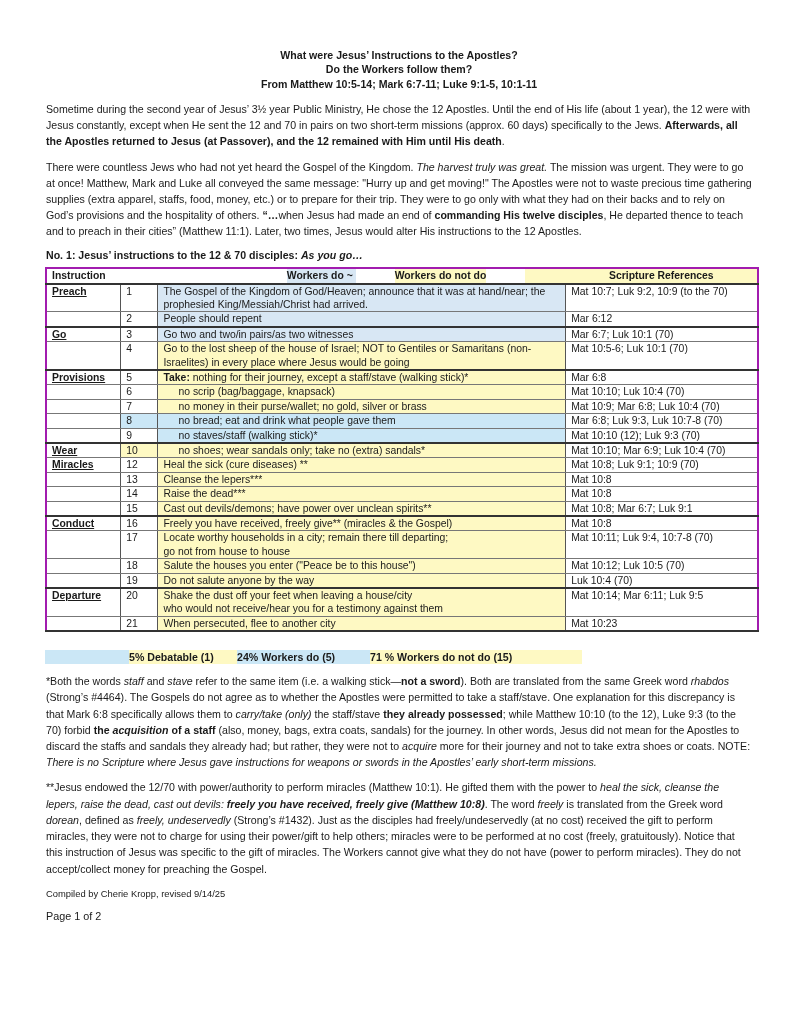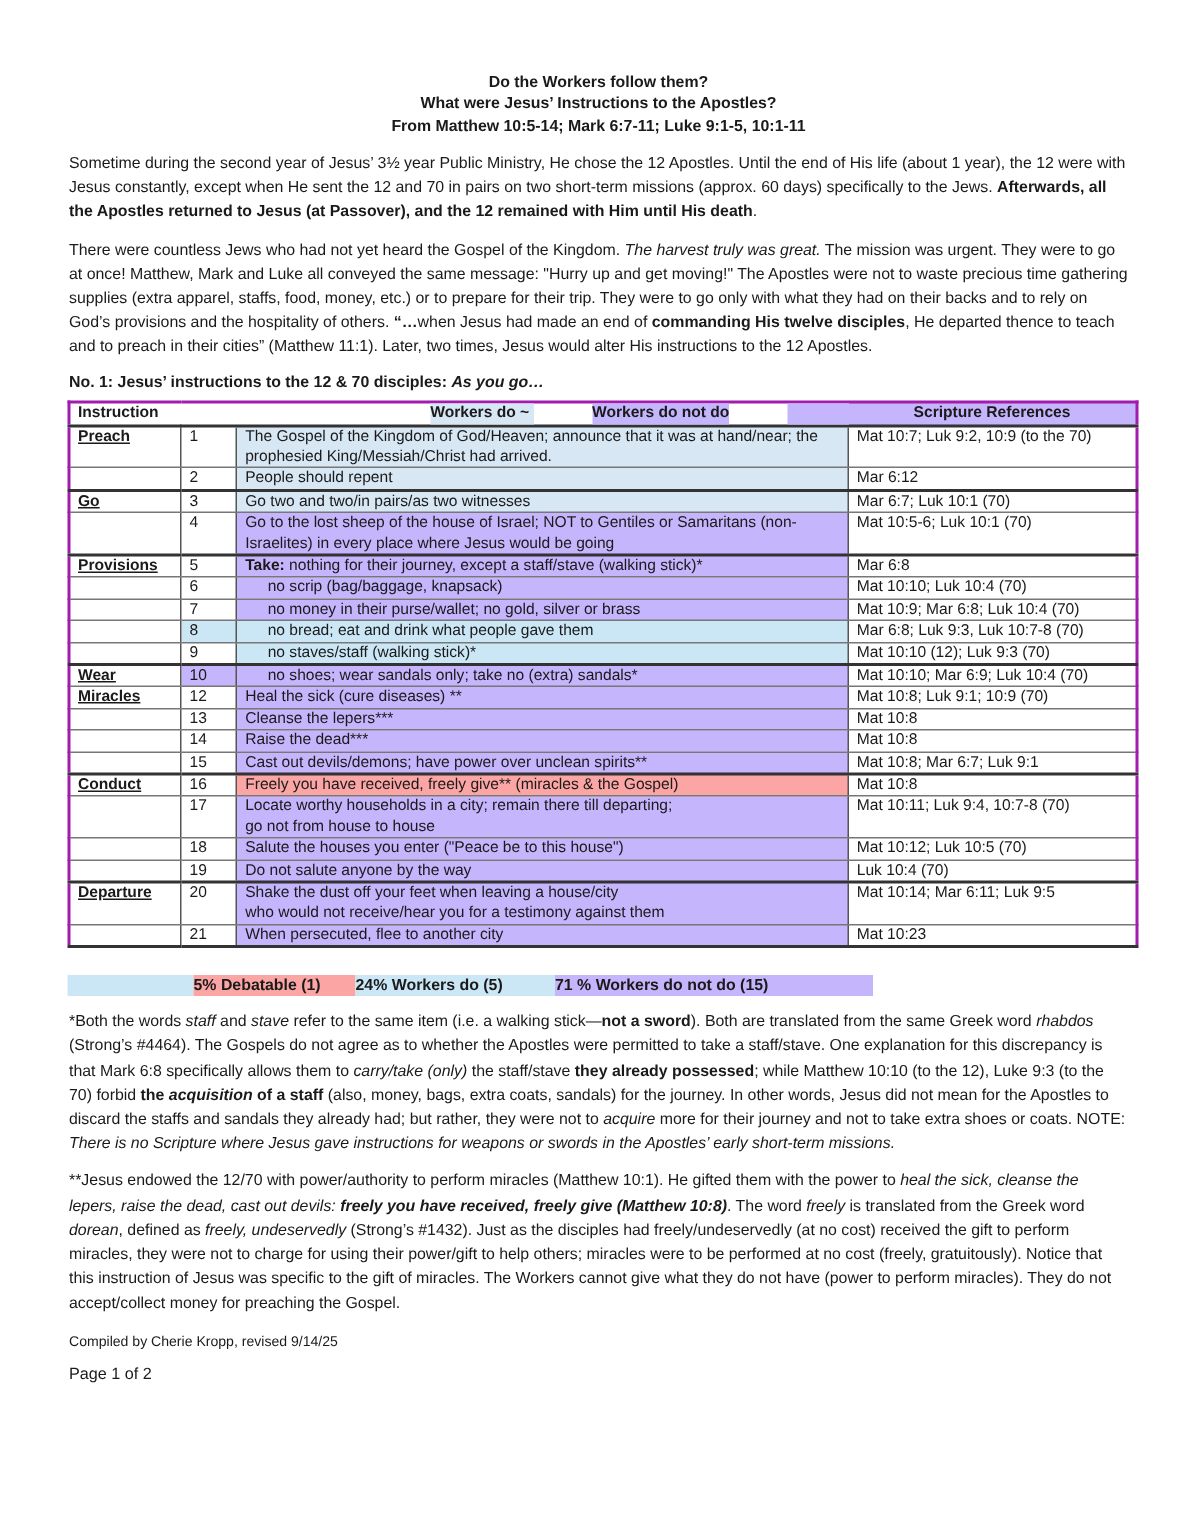--- a/index.html
+++ b/index.html
@@ -22,39 +22,39 @@
   .col-label { width: 63px; font-weight: bold; border-right: 1px solid #555; text-decoration: underline; }
   .col-num { width: 26px; border-right: 1px solid #555; }
   .col-text { width: 380px; border-right: 1px solid #555; }
   .col-ref { width: 180px; }
   tr.row td { border-bottom: 1px solid #777; }
   tr.group-end td { border-bottom: 2px solid #333; }
   tr.hdr th { border-bottom: 2px solid #333; }
   .indent { padding-left: 20px !important; }
   .blue-light { background: #d8e7f4; }
   .blue-sky { background: #cbe7f6; }
-  .peach { background: #c4b5fd; }
-  .pink { background: #fca5a5; }
+  .peach { background: #fef9c3; }
+  .pink { background: #fef9c3; }
 
   .legend { display: flex; height: 14px; margin: 18px 0 0 -1px; font-size: 10.6px; font-weight: bold; line-height: 14px; }
   .legend .seg { height: 14px; white-space: nowrap; }
 
   .notes p { font-size: 10.6px; line-height: 16.2px; margin: 0 0 9px 0; }
   .notes { margin-top: 9px; }
   .credit { font-size: 9.4px; margin-top: 11px; }
   .pagenum { font-size: 10.8px; margin-top: 11px; }
 </style>
 </head>
 <body>
 
 <div class="page">
 
   <div class="title">
+    <div>What were Jesus’ Instructions to the Apostles?</div>
     <div>Do the Workers follow them?</div>
-    <div>What were Jesus’ Instructions to the Apostles?</div>
     <div>From Matthew 10:5-14; Mark 6:7-11; Luke 9:1-5, 10:1-11</div>
   </div>
 
   <p class="body"><span>Sometime during the second year of Jesus’ 3½ year Public Ministry, He chose the 12 Apostles. Until the end of His life (about 1 year), the 12 were with Jesus constantly, except when He sent the 12 and 70 in pairs on two short-term missions (approx. 60 days) specifically to the Jews. </span><b>Afterwards, all the Apostles returned to Jesus (at Passover), and the 12 remained with Him until His death</b><span>.</span></p>
 
   <p class="body"><span>There were countless Jews who had not yet heard the Gospel of the Kingdom. </span><i>The harvest truly was great.</i><span> The mission was urgent. They were to go at once!  Matthew, Mark and Luke all conveyed the same message: "Hurry up and get moving!" The Apostles were not to waste precious time gathering supplies (extra apparel, staffs, food, money, etc.) or to prepare for their trip. They were to go only with what they had on their backs and to rely on God’s provisions and the hospitality of others.  </span><b>“…</b><span>when Jesus had made an end of </span><b>commanding His twelve disciples</b><span>, He departed thence to teach and to preach in their cities” (Matthew 11:1). Later, two times, Jesus would alter His instructions to the 12 Apostles.</span></p>
 
   <div class="section-head"><span>No. 1: Jesus’ instructions to the 12 &amp; 70 disciples:  </span><i>As you go…</i></div>
 
   <table class="instr">

